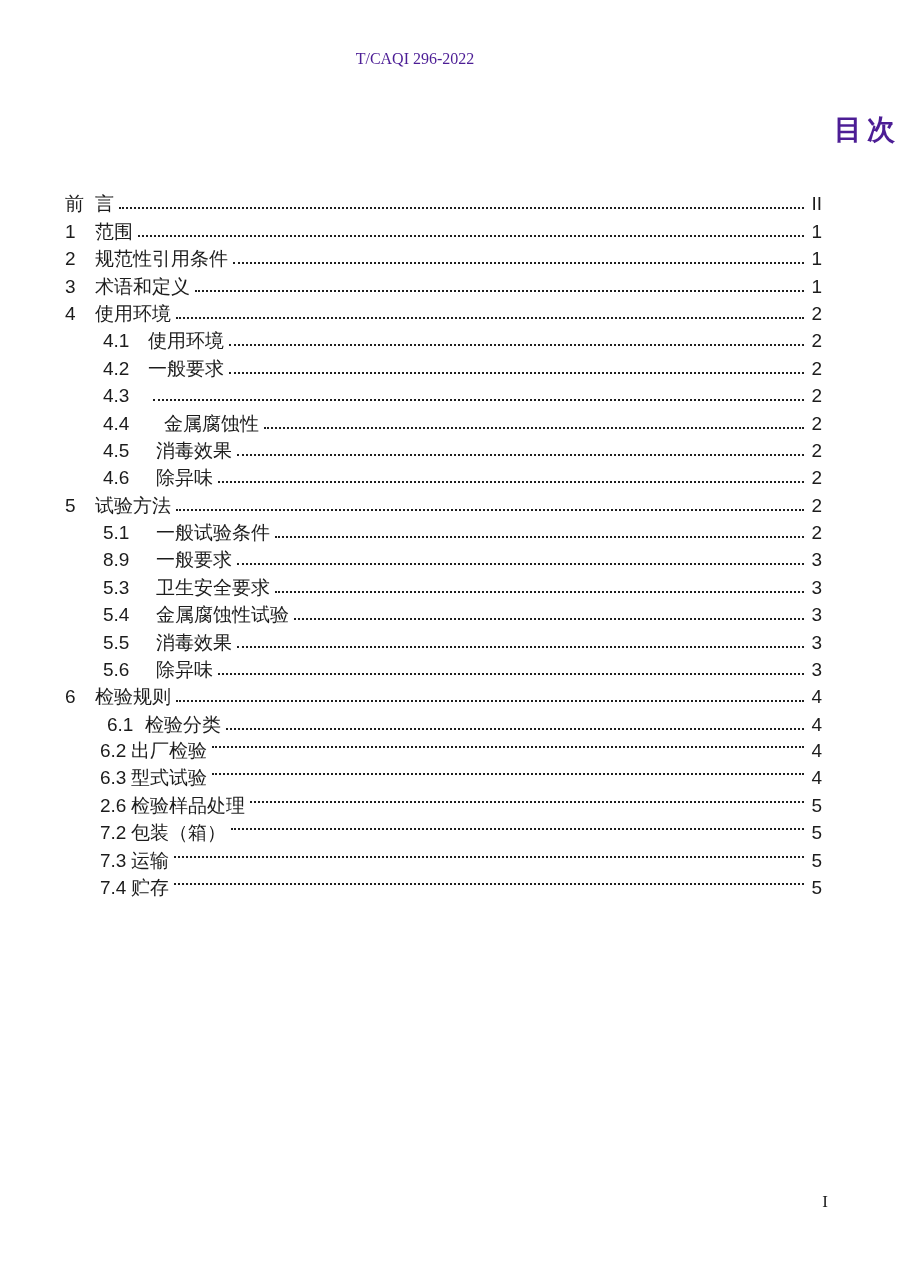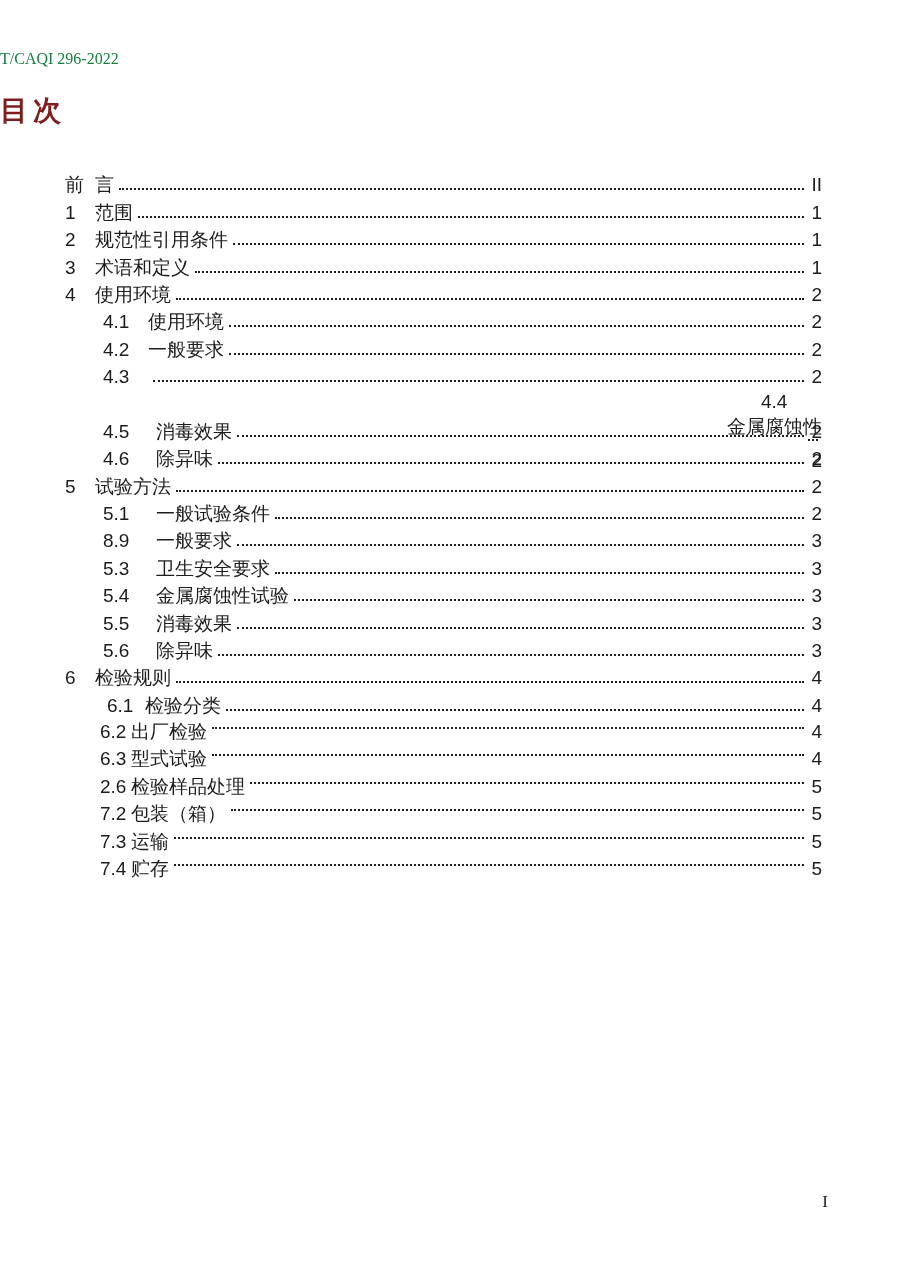--- a/index.html
+++ b/index.html
@@ -9,32 +9,32 @@
     height: 1273px;
     margin: 0 auto;
     font-family: "Liberation Sans", "DejaVu Sans", sans-serif;
     color: #1c1c1c;
     position: relative;
     overflow: hidden;
   }
   .doc-header {
     padding-top: 50px;
     padding-right: 70px;
-    text-align: left;
+    text-align: center;
     font-family: "Liberation Serif", "DejaVu Serif", serif;
     font-size: 16px;
-    color: #15803d;
+    color: #4c1d95;
   }
   .doc-title {
-    margin-top: 24px;
-    text-align: left;
+    margin-top: 43px;
+    text-align: right;
     font-size: 28px;
     font-weight: 700;
     letter-spacing: 5px;
-    color: #7f1d1d;
+    color: #4c1d95;
   }
   .toc {
     margin: 40px 78px 0 65px;
   }
   .row {
     display: flex;
     align-items: flex-end;
     height: 27.4px;
     font-size: 19px;
     line-height: 25px;
@@ -52,21 +52,21 @@
     flex: none;
     min-width: 14px;
     text-align: right;
   }
   
   .row.top .num        { width: 30px; }
   .row.sub             { padding-left: 38px; justify-content: center; }
   .row.sub .num        { width: 45px; }
   .row.sub-wide        { padding-left: 38px; }
   .row.sub-wide .num   { width: 53px; }
-  .row.sub-extra       { padding-left: 38px; flex-direction: column; }
+  .row.sub-extra       { padding-left: 38px; }
   .row.sub-extra .num  { width: 61px; }
   .row.sub-mid         { padding-left: 42px; }
   .row.sub-mid .num    { width: 38px; }
   .row.sub-narrow      { padding-left: 35px; align-items: center; }
   .row.sub-narrow .num { width: 31px; }
   .row.plain .num      { width: 0; }
   .doc-footer {
     position: absolute;
     top: 1192px;
     right: 72px;

